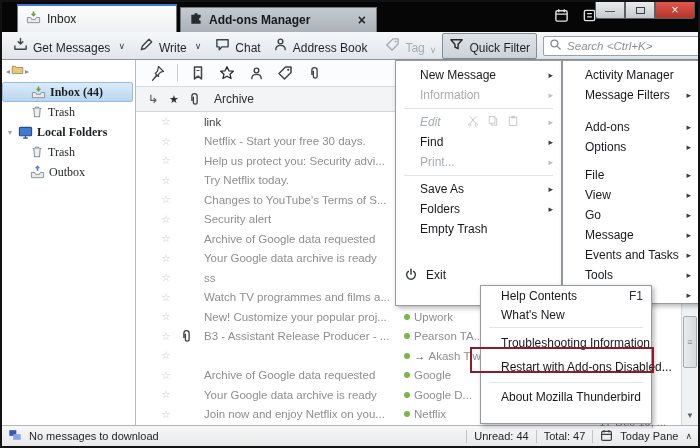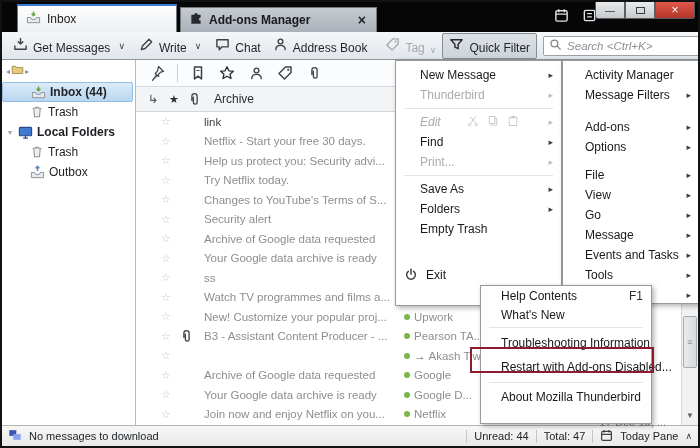--- a/index.html
+++ b/index.html
@@ -38,21 +38,21 @@
   .searchbox input { border:none; outline:none; width:130px; font-size:11.5px; font-style:italic; color:#555;
     font-family:"Liberation Sans", sans-serif; background:transparent; }
   .searchbox input::placeholder { color:#8a8f94; font-style:italic; }
 
   
   .content { position:absolute; left:0; top:58px; right:0; bottom:21px; background:#fff; }
 
   .folderpane { position:absolute; left:0; top:0; bottom:0; width:134px; background:#fff;
     border-right:1px solid #b4bac0; font-size:12px; color:#1d2023; }
   .fp-header { height:22px; display:flex; align-items:center; padding-left:4px; gap:1px; }
-  .folder-item { height:20px; display:flex; align-items:center; gap:4px; padding-left:4px; position:relative; }
+  .folder-item { height:20px; display:flex; align-items:center; gap:4px; padding-left:4px; position:relative;font-family:Liberation Serif, serif; }
   .folder-item .exp { width:8px; font-size:8px; color:#9aa0a6; text-align:center; }
   .folder-item.indent1 { padding-left:16px; }
   .folder-item.bold .flabel { font-weight:bold; }
   .folder-item.selected { background:linear-gradient(#dcebfa,#b9d6f0); border:1px solid #93bde2; border-radius:2px; margin-right:2px; }
   .ficon svg { display:block; }
 
   .msgpane { position:absolute; left:134px; top:0; right:0; bottom:0; background:#fff; }
   .qfbar { height:27px; border-bottom:1px solid #d7dbdf; background:#fbfcfd; display:flex; align-items:center; padding-left:12px; gap:11px; }
   .qf-sep { width:1px; height:18px; background:#c9ced3; }
   .qf-ic { width:18px; height:18px; display:flex; align-items:center; justify-content:center; }
@@ -405,21 +405,21 @@
             </span>
             <span class="cell-sender blurred">Upwork</span>
           </div>
           <div class="msgrow">
             <span class="cell-star">☆</span>
             <span class="cell-clip">
               <svg width="15" height="15" viewBox="0 0 16 16">
                 <path d="M5.2 9V4.5a2.8 2.8 0 0 1 5.6 0V11a2 2 0 0 1-4 0V5.5" fill="none" stroke="#3d4247" stroke-width="1.4" stroke-linecap="round"></path>
               </svg>
             </span>
-            <span class="cell-subject blurred">B3 - Assistant Content Producer - ...</span>
+            <span class="cell-subject blurred">B3 - Assistant Release Producer - ...</span>
             <span class="cell-dot">
               <span class="dot"></span>
             </span>
             <span class="cell-sender blurred">Pearson TA...</span>
           </div>
           <div class="msgrow">
             <span class="cell-star">☆</span>
             <span class="cell-clip"></span>
             <span class="cell-subject blurred"></span>
             <span class="cell-dot">
@@ -462,21 +462,21 @@
       </div>
     </div>
   </div>
 
   <div class="menu-panel" id="app-menu">
       <div class="menu-item">
         <span class="mlabel">New Message</span>
         <span class="arrow">▸</span>
       </div>
       <div class="menu-item disabled">
-        <span class="mlabel">Thunderbird</span>
+        <span class="mlabel">Information</span>
         <span class="arrow">▸</span>
       </div>
       <div class="menu-sep"></div>
       <div class="menu-item disabled italic">
         <span class="mlabel">Edit</span>
         <span class="edit-icons">
           <span><svg width="12" height="12" viewBox="0 0 16 16">
               <path d="M4 2l8 9.5M12 2L4 11.5" stroke="#c3c7cb" stroke-width="1.3"></path>
               <circle cx="3.6" cy="13" r="1.6" fill="none" stroke="#c3c7cb" stroke-width="1.2"></circle>
               <circle cx="12.4" cy="13" r="1.6" fill="none" stroke="#c3c7cb" stroke-width="1.2"></circle>

